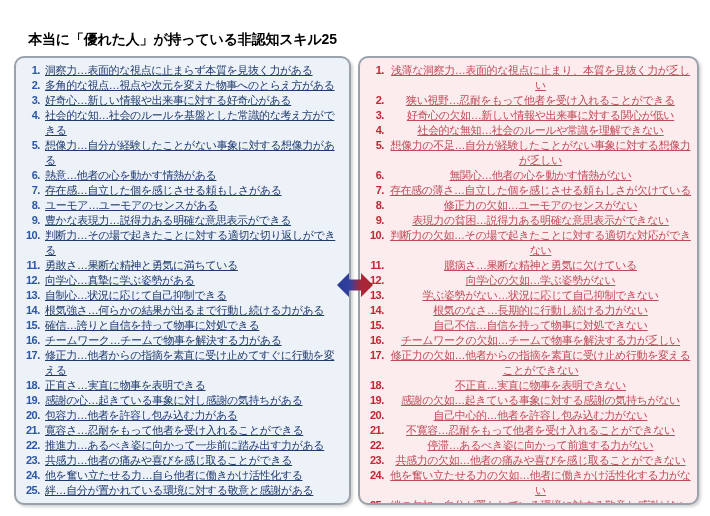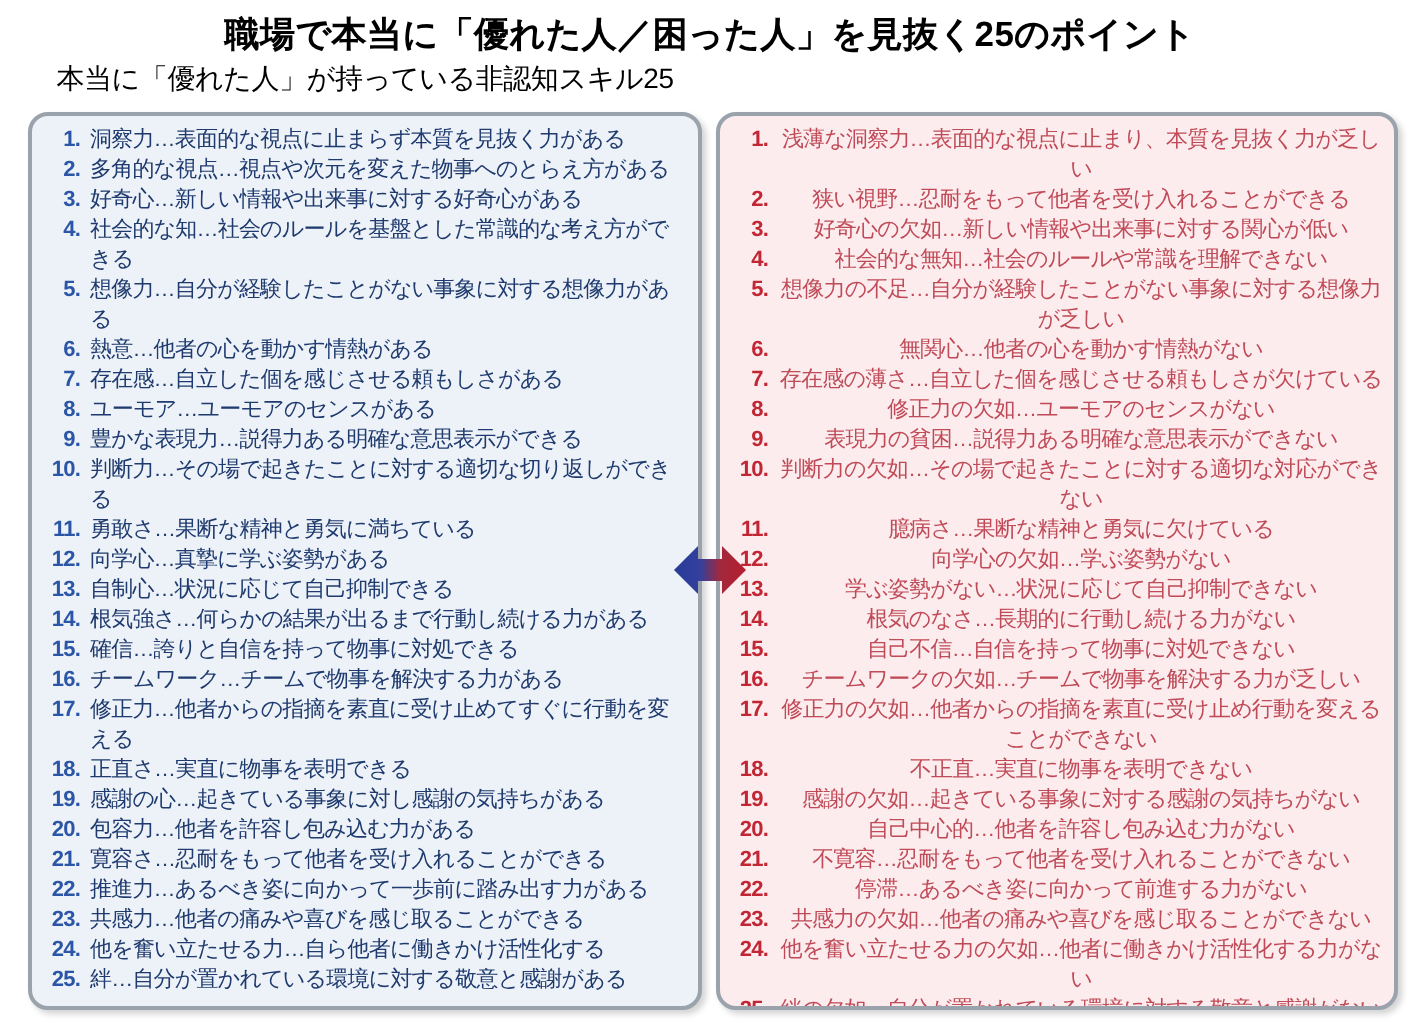--- a/index.html
+++ b/index.html
@@ -12,21 +12,21 @@
   }
   .main-title{
     position:absolute;top:5px;left:0;width:710px;
     text-align:center;
     font-size:17.5px;font-weight:bold;color:#000000;
     letter-spacing:0.2px;
   }
   .col-header{
     position:absolute;top:31px;
     text-align:center;
-    font-size:14px;font-weight:normal;color:#000000;
+    font-size:14px;font-weight:bold;color:#000000;
     letter-spacing:-0.2px;
   }
   .col-header.left{left:10px;width:345px;}
   .col-header.right{left:355px;width:348px;}
   .panel{
     position:absolute;top:56px;height:449px;
     border:2px solid #9aa2ac;
     border-radius:10px;
     box-shadow:2px 2px 3px rgba(0,0,0,0.18);
     box-sizing:border-box;
@@ -40,37 +40,36 @@
     font-size:11px;
     line-height:15px;
     letter-spacing:-0.4px;
   }
   .skill-item .num{
     flex:0 0 20px;
     text-align:right;
     margin-right:5px;
     font-weight:bold;
   }
-  .skill-item .txt{flex:1;font-weight:500;}
+  .skill-item .txt{flex:1;font-weight:500;text-decoration:underline;}
   .panel.left  .num{color:#2b55a6;}
   .panel.left  .txt{color:#1e3a6e;}
   .panel.right .num{color:#c22533;}
   .panel.right .txt{color:#c04b58;text-align:center;}
   .mid-arrow{
     position:absolute;left:336px;top:271px;
     width:38px;height:28px;
     z-index:5;
   }
 </style>
 </head>
 <body>
 
 <div class="canvas">
 
-  <div class="main-title">職場で本当に「優れた人／困った人」を見抜く25のポイント</div>
 
   <div class="col-header left">本当に「優れた人」が持っている非認知スキル25</div>
 
 
   <div class="panel left">
     <div id="left-list">
         <div class="skill-item">
           <span class="num">1.</span>
           <span class="txt">洞察力…表面的な視点に止まらず本質を見抜く力がある</span>
         </div>

